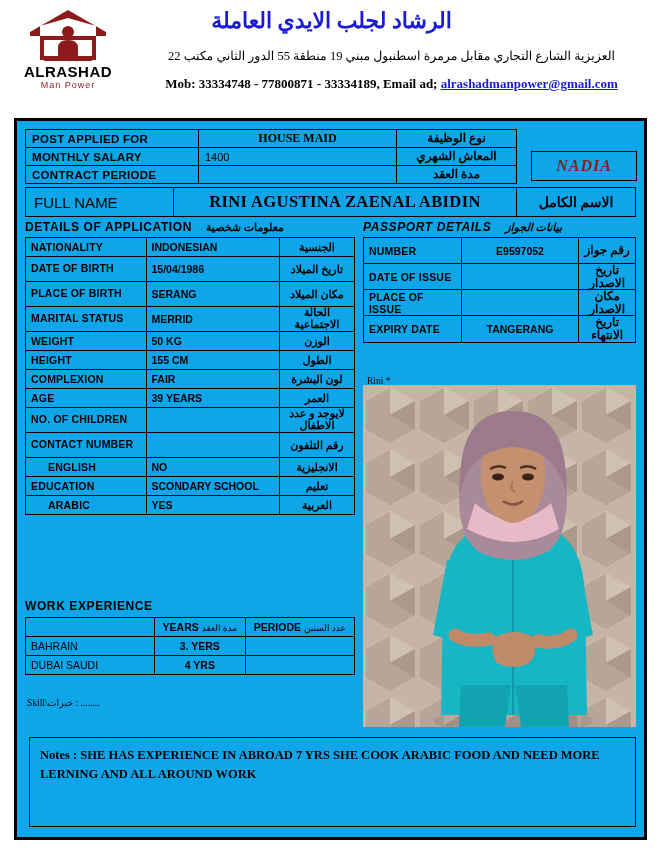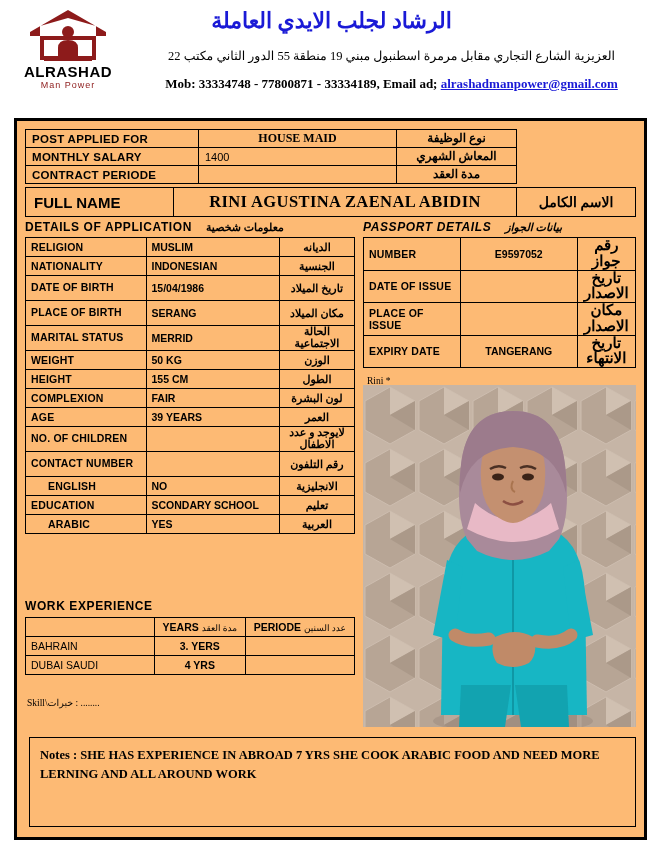--- a/index.html
+++ b/index.html
@@ -15,41 +15,41 @@
 
   .head-title{position:absolute;left:0;right:0;top:8px;text-align:center;font-family:"Liberation Serif",serif;
     font-weight:bold;font-size:22px;color:#1a1ad6;direction:rtl;}
   .head-addr{position:absolute;left:130px;right:10px;top:48px;text-align:center;font-family:"Liberation Serif",serif;
     font-size:12.5px;color:#000;direction:rtl;}
   .head-mob{position:absolute;left:130px;right:10px;top:76px;text-align:center;font-family:"Liberation Serif",serif;
     font-weight:bold;font-size:13px;color:#000;}
   .head-mob .mail{color:#1a1ad6;text-decoration:underline;}
 
   
-  .sheet{position:absolute;left:14px;top:118px;width:633px;height:722px;border:3px solid #000;box-sizing:border-box;background:#fdba74;}
+  .sheet{position:absolute;left:14px;top:118px;width:633px;height:722px;border:3px solid #000;box-sizing:border-box;background:#0ea5e9;}
   .inner{position:absolute;left:6px;top:6px;width:619px;height:708px;}
 
   table{border-collapse:collapse;}
 
   
   .top-tbl{position:absolute;left:2px;top:2px;width:492px;font-size:11.5px;font-family:"Liberation Sans",sans-serif;}
   .top-tbl td{border:1px solid #000;height:17px;padding:0 6px;vertical-align:middle;}
   .top-tbl td.lbl{width:160px;font-weight:bold;letter-spacing:.3px;}
   .top-tbl td.val{width:185px;text-align:center;font-family:"Liberation Serif",serif;font-weight:bold;font-size:12px;}
   .top-tbl td.val.left{text-align:left;font-weight:normal;font-family:"Liberation Sans",sans-serif;font-size:11px;}
   .top-tbl td.ar{text-align:center;direction:rtl;font-family:"Liberation Serif",serif;font-size:12px;font-weight:bold;}
 
   .nadia{position:absolute;left:508px;top:24px;width:104px;height:28px;border:1px solid #000;
     display:flex;align-items:center;justify-content:center;}
   .nadia span{font-family:"Liberation Serif",serif;font-style:italic;font-weight:bold;font-size:16px;color:#8d1b1b;letter-spacing:1px;}
 
   
   .fn{position:absolute;left:2px;top:60px;width:611px;height:30px;border:1px solid #000;box-sizing:border-box;}
   .fn .c1{position:absolute;left:0;top:0;width:148px;height:100%;border-right:1px solid #000;box-sizing:border-box;
-    display:flex;align-items:center;padding-left:8px;font-family:"Liberation Sans",sans-serif;font-weight:bold;font-size:15px;}
+    display:flex;align-items:center;padding-left:8px;font-family:"Liberation Sans",sans-serif;font-weight:normal;font-size:15px;}
   .fn .c2{position:absolute;left:148px;top:0;right:118px;height:100%;border-right:1px solid #000;box-sizing:border-box;
     display:flex;align-items:center;justify-content:center;font-family:"Liberation Serif",serif;font-weight:bold;font-size:16.5px;letter-spacing:.4px;}
   .fn .c3{position:absolute;right:0;top:0;width:118px;height:100%;display:flex;align-items:center;justify-content:center;
     direction:rtl;font-family:"Liberation Serif",serif;font-weight:bold;font-size:14px;}
 
   
   .cap{position:absolute;font-family:"Liberation Sans",sans-serif;font-weight:bold;font-size:12px;letter-spacing:.6px;}
   .cap .ar{font-family:"Liberation Serif",serif;font-weight:bold;font-size:11px;direction:rtl;margin-left:10px;letter-spacing:0;}
 
   
@@ -58,21 +58,21 @@
   .det td.k{width:104px;font-weight:bold;letter-spacing:.2px;}
   .det td.v{width:140px;font-weight:bold;font-size:10.5px;}
   .det td.a{width:70px;text-align:center;direction:rtl;font-family:"Liberation Serif",serif;font-size:11px;font-weight:bold;}
   .det td.k.two,.det td.a.two{line-height:1.05;}
 
   
   .pp{position:absolute;left:340px;top:110px;width:273px;font-size:10.5px;font-family:"Liberation Sans",sans-serif;}
   .pp td{border:1px solid #000;height:25px;padding:0 5px;vertical-align:middle;}
   .pp td.k{width:96px;font-weight:bold;letter-spacing:.2px;}
   .pp td.v{width:116px;text-align:center;font-weight:bold;}
-  .pp td.a{width:48px;text-align:center;direction:rtl;font-family:"Liberation Serif",serif;font-size:15px;font-weight:bold;line-height:1.05;}
+  .pp td.a{width:48px;text-align:center;direction:rtl;font-family:"Liberation Serif",serif;font-size:12px;font-weight:bold;line-height:1.05;}
 
   .rini{position:absolute;left:344px;top:249px;font-family:"Liberation Serif",serif;font-size:9.5px;}
 
   
   .photo{position:absolute;left:340px;top:258px;width:273px;height:342px;overflow:hidden;background:#b9a99c;border:0;}
 
   
   .sk{position:absolute;left:2px;top:428px;width:330px;font-size:10.5px;font-family:"Liberation Sans",sans-serif;text-align:center;}
   .sk td{border:1px solid #000;height:19px;}
   .sk td.h{font-weight:bold;letter-spacing:.3px;}
@@ -136,43 +136,41 @@
       <td class="ar">المعاش الشهري</td>
     </tr>
     <tr>
       <td class="lbl">CONTRACT PERIODE</td>
       <td class="val"></td>
       <td class="ar">مدة العقد</td>
     </tr>
   </tbody>
       </table>
 
+  <div class="nadia">
+    <span>NADIA</span>
+  </div>
 
   <div class="fn">
     <div class="c1">FULL NAME</div>
     <div class="c2">RINI AGUSTINA ZAENAL ABIDIN</div>
     <div class="c3">الاسم الكامل</div>
   </div>
 
   <div class="cap" style="left:2px;top:93px;">
     <span>DETAILS OF APPLICATION</span>
     <span class="ar">معلومات شخصية</span>
   </div>
   <div class="cap" style="left:340px;top:93px;font-style:italic;">
     <span>PASSPORT DETAILS</span>
     <span class="ar">بيانات الجواز</span>
   </div>
 
   <table class="det">
     <tbody>
-          <tr>
-      <td class="k">RELIGION</td>
-      <td class="v">MUSLIM</td>
-      <td class="a">الديانه</td>
-    </tr>
     <tr>
       <td class="k">NATIONALITY</td>
       <td class="v">INDONESIAN</td>
       <td class="a">الجنسية</td>
     </tr>
     <tr>
       <td class="k two" style="height:24px">DATE OF BIRTH</td>
       <td class="v">15/04/1986</td>
       <td class="a">تاريخ الميلاد</td>
     </tr>

